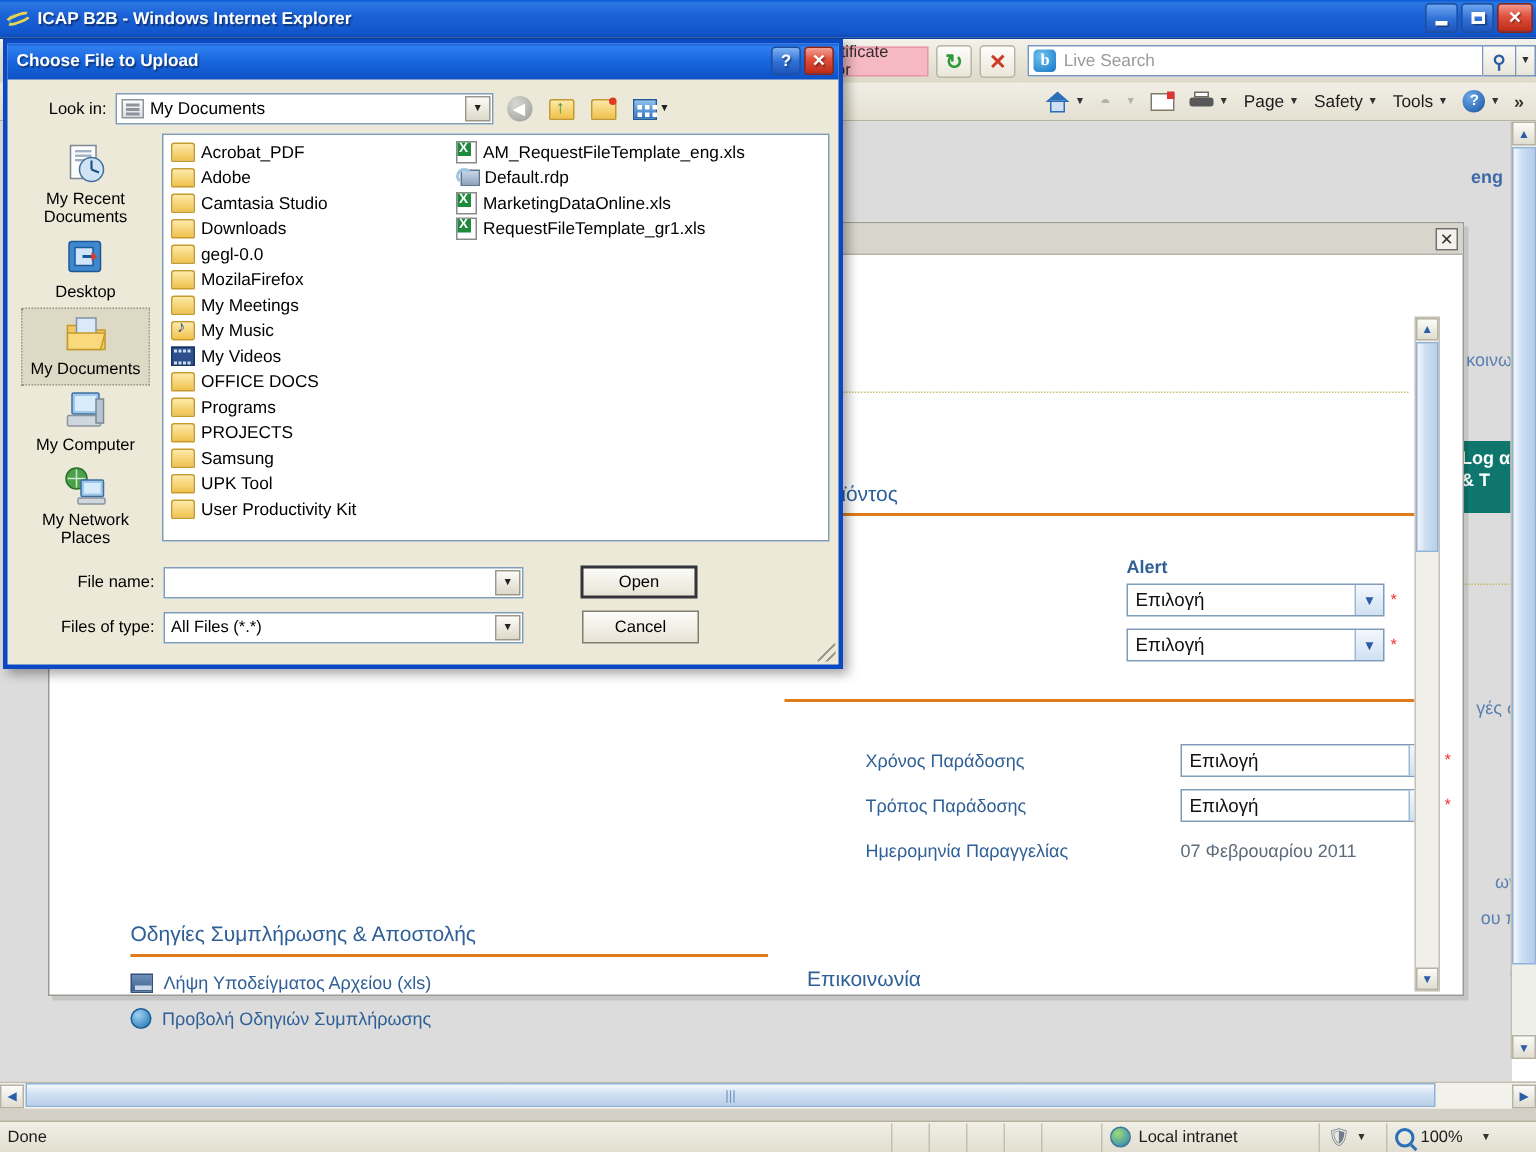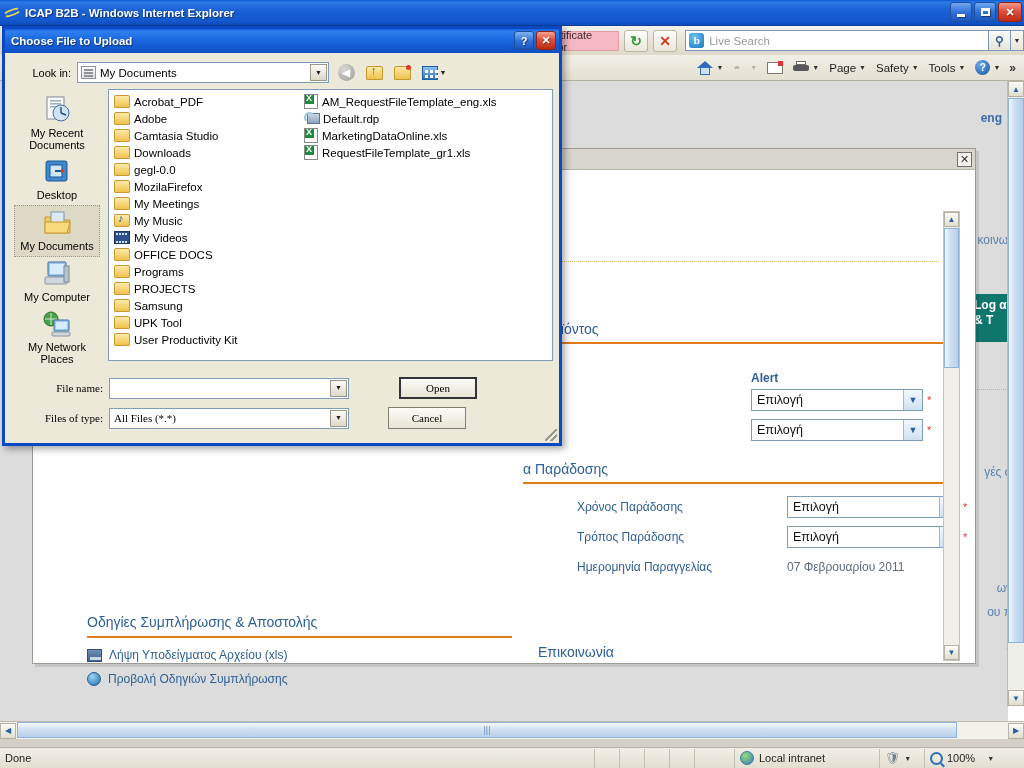--- a/index.html
+++ b/index.html
@@ -334,21 +334,21 @@
   .fi-vids{width:16px;height:13px;background:#2e4f8e;border:1px solid #1b3560;position:relative;flex:0 0 auto;}
   .fi-vids:after{content:"";position:absolute;left:1px;top:1px;width:2px;height:2px;background:#cfe0f2;
     box-shadow:3px 0 0 #cfe0f2,6px 0 0 #cfe0f2,9px 0 0 #cfe0f2,0 8px 0 #cfe0f2,3px 8px 0 #cfe0f2,6px 8px 0 #cfe0f2,9px 8px 0 #cfe0f2;}
   .fi-xls{width:14px;height:15px;background:#fff;border:1px solid #8a8a8a;position:relative;flex:0 0 auto;}
   .fi-xls:before{content:"";position:absolute;left:0;top:0;width:9px;height:9px;background:#1f8a3c;}
   .fi-xls:after{content:"X";position:absolute;left:1px;top:-2px;color:#fff;font-size:9px;font-weight:bold;font-family:"Liberation Sans",sans-serif;}
   .fi-rdp{width:15px;height:13px;position:relative;flex:0 0 auto;}
   .fi-rdp:before{content:"";position:absolute;left:3px;top:1px;width:11px;height:9px;background:linear-gradient(to bottom,#c8d6e6,#8fa5bd);border:1px solid #5f7490;}
   .fi-rdp:after{content:"";position:absolute;left:0;top:0;width:7px;height:7px;border:2px solid #9ec8e0;border-radius:50%;border-color:#9ec8e0 transparent transparent #9ec8e0;}
 
-  .dlg-bottom { padding:8px 6px 0 6px;font-family:Liberation Serif, serif; }
+  .dlg-bottom { padding:8px 6px 0 6px; }
   .brow { display:flex; align-items:center; gap:6px; margin-bottom:8px; }
   .brow-label{ width:92px; text-align:right; font-size:11px; color:#000; }
   .brow-combo {
     width:240px; height:21px; background:#fff; border:1px solid #7f9db9;
     position:relative; display:flex; align-items:center; padding-left:4px;
     font-size:11px; color:#000;
   }
   .brow-combo .arrowbox{
     position:absolute;right:1px;top:1px;width:17px;height:17px;
     background:linear-gradient(to bottom,#fbfbf8,#ddd9c9);border:1px solid #9b988a;
@@ -499,21 +499,20 @@
         <div class="fctl">
           <div class="ddl">
             <span>Επιλογή</span>
             <span class="arrowbox">▼</span>
           </div>
           <span class="star">*</span>
         </div>
       </div>
 
       <div style="position:absolute;left:490px;top:312px;width:420px;">
-        <div class="sect-title">α Παράδοσης</div>
         <div class="sect-rule"></div>
       </div>
 
       <div style="position:absolute;left:505px;top:343px;width:420px;margin-left:39px;">
         <div class="frow">
           <div class="flabel">Χρόνος Παράδοσης</div>
           <div class="fctl">
             <div class="ddl">
               <span>Επιλογή</span>
               <span class="arrowbox">▼</span>
@@ -791,21 +790,21 @@
       </div>
     </div>
 
     <div class="dlg-bottom">
       <div class="brow">
         <span class="brow-label">File name:</span>
         <div class="brow-combo">
           <span></span>
           <span class="arrowbox">▼</span>
         </div>
-        <div class="dlg-btn def" style="margin-left:44px">
+        <div class="dlg-btn def" style="margin-left:32px">
           <span>Open</span>
         </div>
       </div>
       <div class="brow">
         <span class="brow-label">Files of type:</span>
         <div class="brow-combo">
           <span>All Files (*.*)</span>
           <span class="arrowbox">▼</span>
         </div>
         <div class="dlg-btn" style="margin-left:33px">

